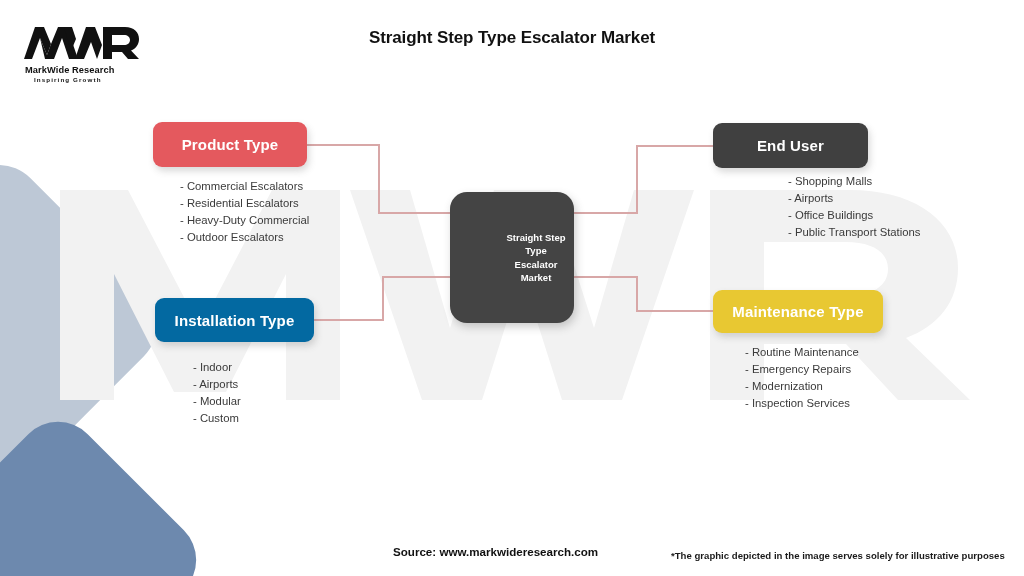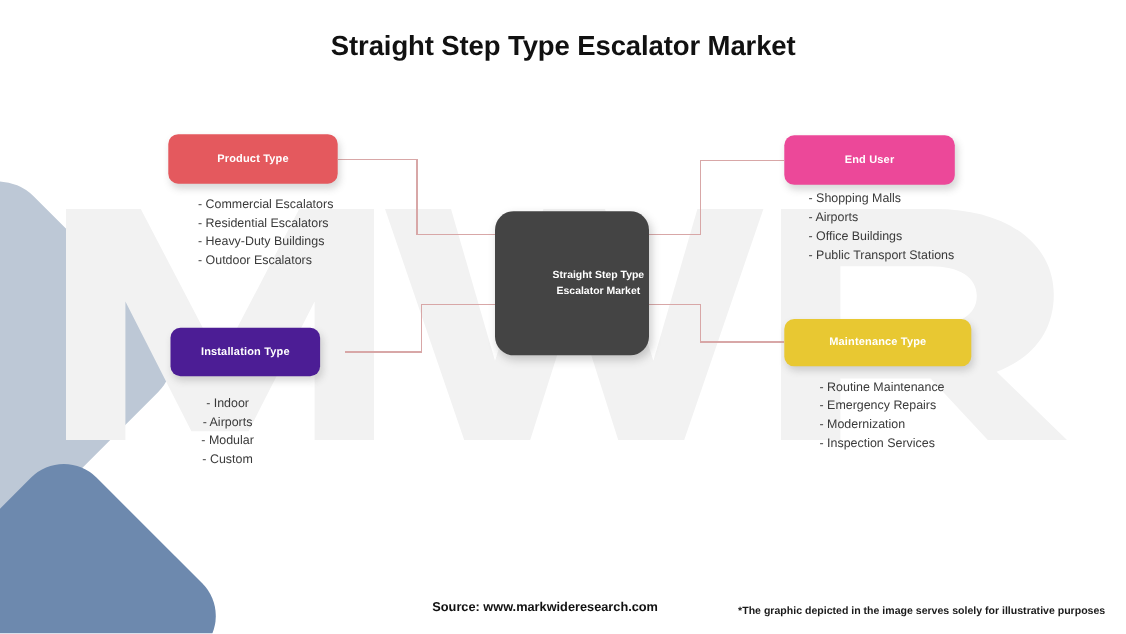--- a/index.html
+++ b/index.html
@@ -48,52 +48,52 @@
   #logo {
     position: absolute; left: 22px; top: 22px;
     width: 118px; height: 64px; z-index: 6;
   }
   #logo svg { display: block; width: 100%; height: 100%; }
 
   #page-title {
     position: absolute;
     left: 0; right: 0; top: 28px;
     text-align: center;
-    font-size: 25px;
+    font-size: 17px;
     font-weight: bold;
     color: #111111;
     letter-spacing: -0.1px;
     z-index: 5;
   }
 
   
   #wires { position: absolute; inset: 0; z-index: 2; pointer-events: none; }
   #wires svg { width: 1024px; height: 576px; display: block; }
 
   
   .node-box {
     position: absolute;
     display: flex; align-items: center; justify-content: center;
     border-radius: 9px;
     color: #ffffff;
     font-weight: bold;
-    font-size: 10px;
+    font-size: 15px;
     letter-spacing: 0.15px;
     z-index: 4;
     box-shadow: 2px 4px 7px rgba(80,80,80,0.22);
   }
   #node-product   { left: 153px; top: 122px; width: 154px; height: 45px; background: #e4595e; }
-  #node-enduser   { left: 713px; top: 123px; width: 155px; height: 45px; background: #ec4899; }
-  #node-install   { left: 155px; top: 298px; width: 136px; height: 44px; background: #4c1d95; text-align: right; }
+  #node-enduser   { left: 713px; top: 123px; width: 155px; height: 45px; background: #404040; }
+  #node-install   { left: 155px; top: 298px; width: 159px; height: 44px; background: #0369a1; text-align: right; }
   #node-maint     { left: 713px; top: 290px; width: 170px; height: 43px; background: #e8c832; }
 
   #node-center {
     position: absolute;
     left: 450px; top: 192px;
-    width: 140px; height: 131px;
+    width: 124px; height: 131px;
     background: #444444;
     border-radius: 17px;
     display: flex; align-items: center; justify-content: center;
     text-align: center;
     color: #ffffff;
     font-weight: bold;
     font-size: 9.5px;
     line-height: 1.42;
     z-index: 4;
     box-shadow: 2px 4px 8px rgba(60,60,60,0.25);
@@ -103,22 +103,22 @@
   
   .item-list {
     position: absolute;
     z-index: 3;
     font-size: 11.3px;
     color: #3a3a3a;
     line-height: 1.52;
     white-space: nowrap;
   }
   #list-product { left: 180px; top: 178px; }
-  #list-enduser { left: 735px; top: 173px; }
-  #list-install { left: 183px; top: 359px; text-align: center; }
+  #list-enduser { left: 788px; top: 173px; }
+  #list-install { left: 193px; top: 359px; }
   #list-maint   { left: 745px; top: 344px; }
   .item-list .li { display: block; }
 
   
   #source-note {
     position: absolute;
     left: 393px; top: 545px;
     font-size: 11.6px;
     font-weight: bold;
     color: #111111;
@@ -155,20 +155,39 @@
 
           <path d="M660 12 L800 12 C866 12 908 44 908 90 C908 124 888 148 856 160
                    L920 222 L848 222 L796 166 L714 166 L714 222 L660 222 Z
                    M714 64 L714 118 L796 118 C822 118 838 108 838 91
                    C838 74 822 64 796 64 Z"></path>
         </g>
       </svg>
     </div>
   </div>
 
+  <div id="logo">
+    <svg viewBox="0 0 236 128" xmlns="http://www.w3.org/2000/svg" aria-label="MarkWide Research">
+      <g fill="#111111">
+
+        <path d="M4 74 L26 10 L44 10 L58 44 L50 66 L36 32 L20 74 Z"></path>
+        <path d="M36 32 L50 66 L58 44 L72 10 L90 10 L112 74 L94 74 L80 32 L64 74 L46 74 Z"></path>
+
+        <path d="M84 10 L100 10 L108 34 L98 58 Z"></path>
+
+        <path d="M106 74 L128 10 L146 10 L160 46 L150 74 L138 40 L124 74 Z"></path>
+
+        <path d="M162 74 L162 10 L206 10 C224 10 234 20 234 34 C234 45 228 53 218 57
+                 L234 74 L212 74 L200 60 L180 60 L180 74 Z
+                 M180 26 L180 46 L204 46 C211 46 216 42 216 36 C216 30 211 26 204 26 Z"></path>
+      </g>
+      <text x="6" y="101" font-family="'Liberation Sans', sans-serif" font-size="18.5" font-weight="bold" fill="#111111" letter-spacing="0.2">MarkWide Research</text>
+      <text x="24" y="120" font-family="'Liberation Sans', sans-serif" font-size="12.5" font-weight="bold" fill="#111111" letter-spacing="2.2">Inspiring Growth</text>
+    </svg>
+  </div>
 
   <div id="page-title">Straight Step Type Escalator Market</div>
 
   <div id="wires">
     <svg viewBox="0 0 1024 576" xmlns="http://www.w3.org/2000/svg" aria-hidden="true">
       <g stroke="#d8a7a7" stroke-width="1.1" fill="none" shape-rendering="crispEdges">
 
         <polyline points="307,145 379,145 379,213 450,213"></polyline>
 
         <polyline points="314,320 383,320 383,277 450,277"></polyline>
@@ -199,21 +218,21 @@
     <span>Installation Type</span>
   </div>
 
   <div class="node-box" id="node-maint">
     <span>Maintenance Type</span>
   </div>
 
   <div class="item-list" id="list-product">
     <span class="li">- Commercial Escalators</span>
     <span class="li">- Residential Escalators</span>
-    <span class="li">- Heavy-Duty Buildings</span>
+    <span class="li">- Heavy-Duty Commercial</span>
     <span class="li">- Outdoor Escalators</span>
   </div>
 
   <div class="item-list" id="list-enduser">
     <span class="li">- Shopping Malls</span>
     <span class="li">- Airports</span>
     <span class="li">- Office Buildings</span>
     <span class="li">- Public Transport Stations</span>
   </div>
 

